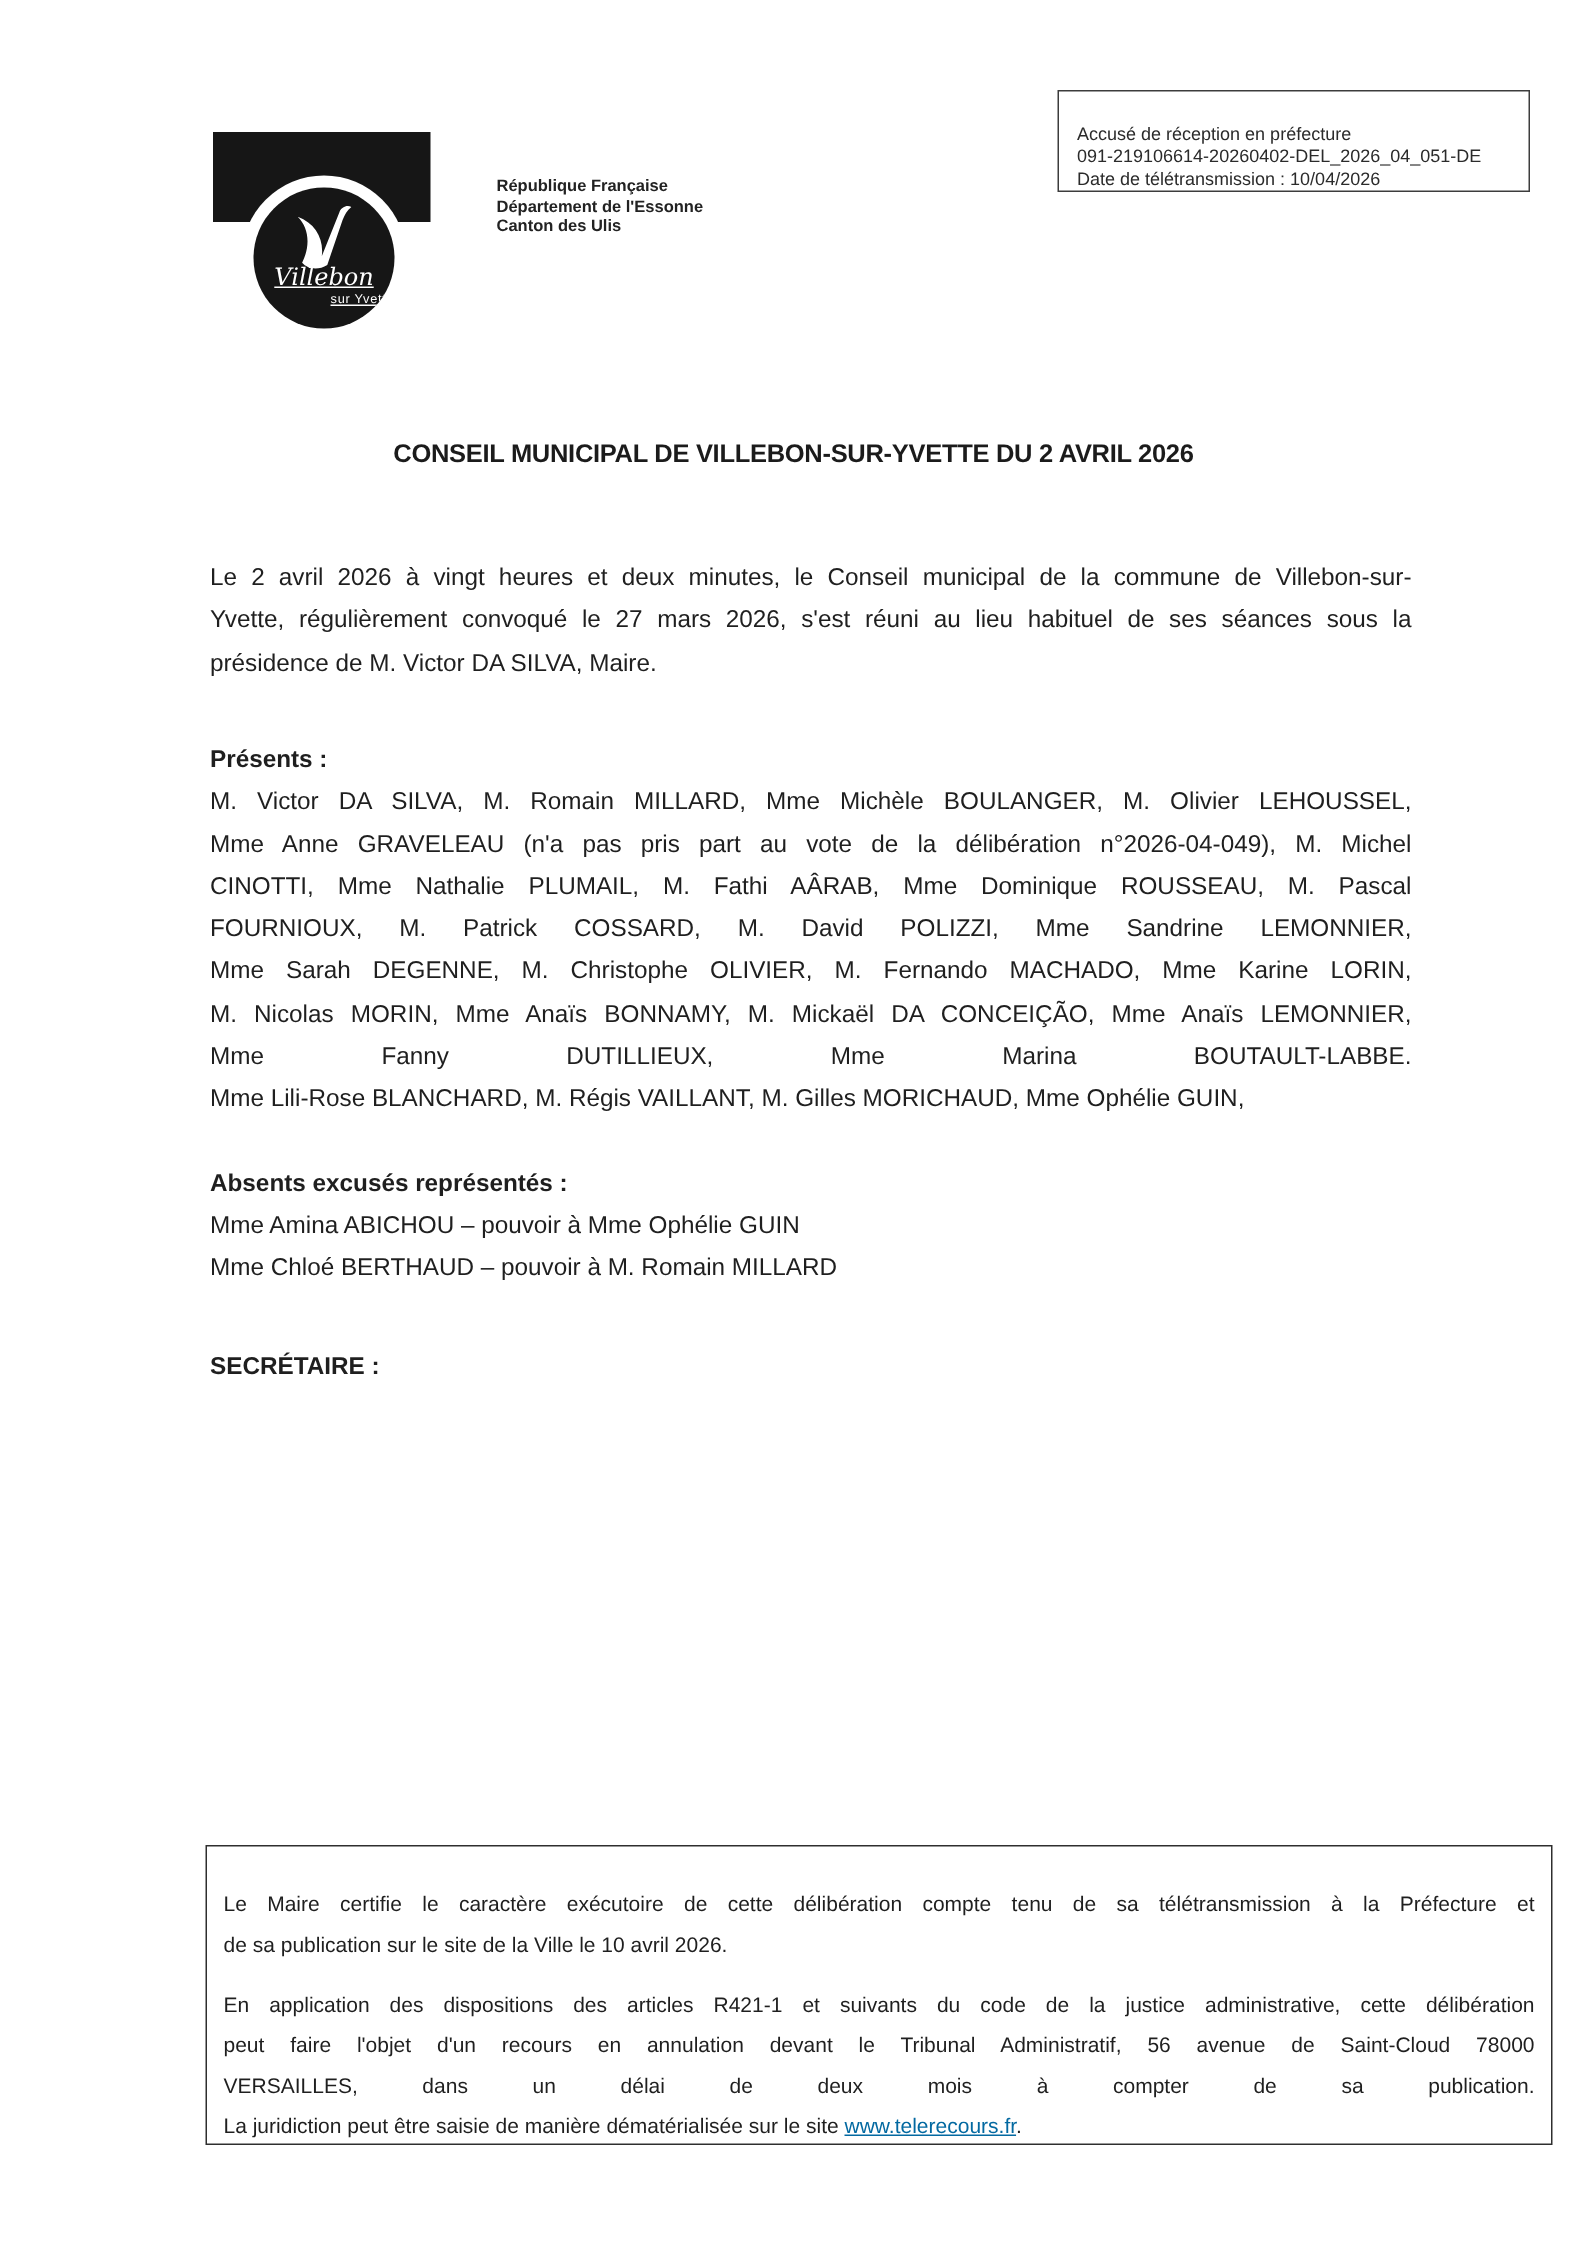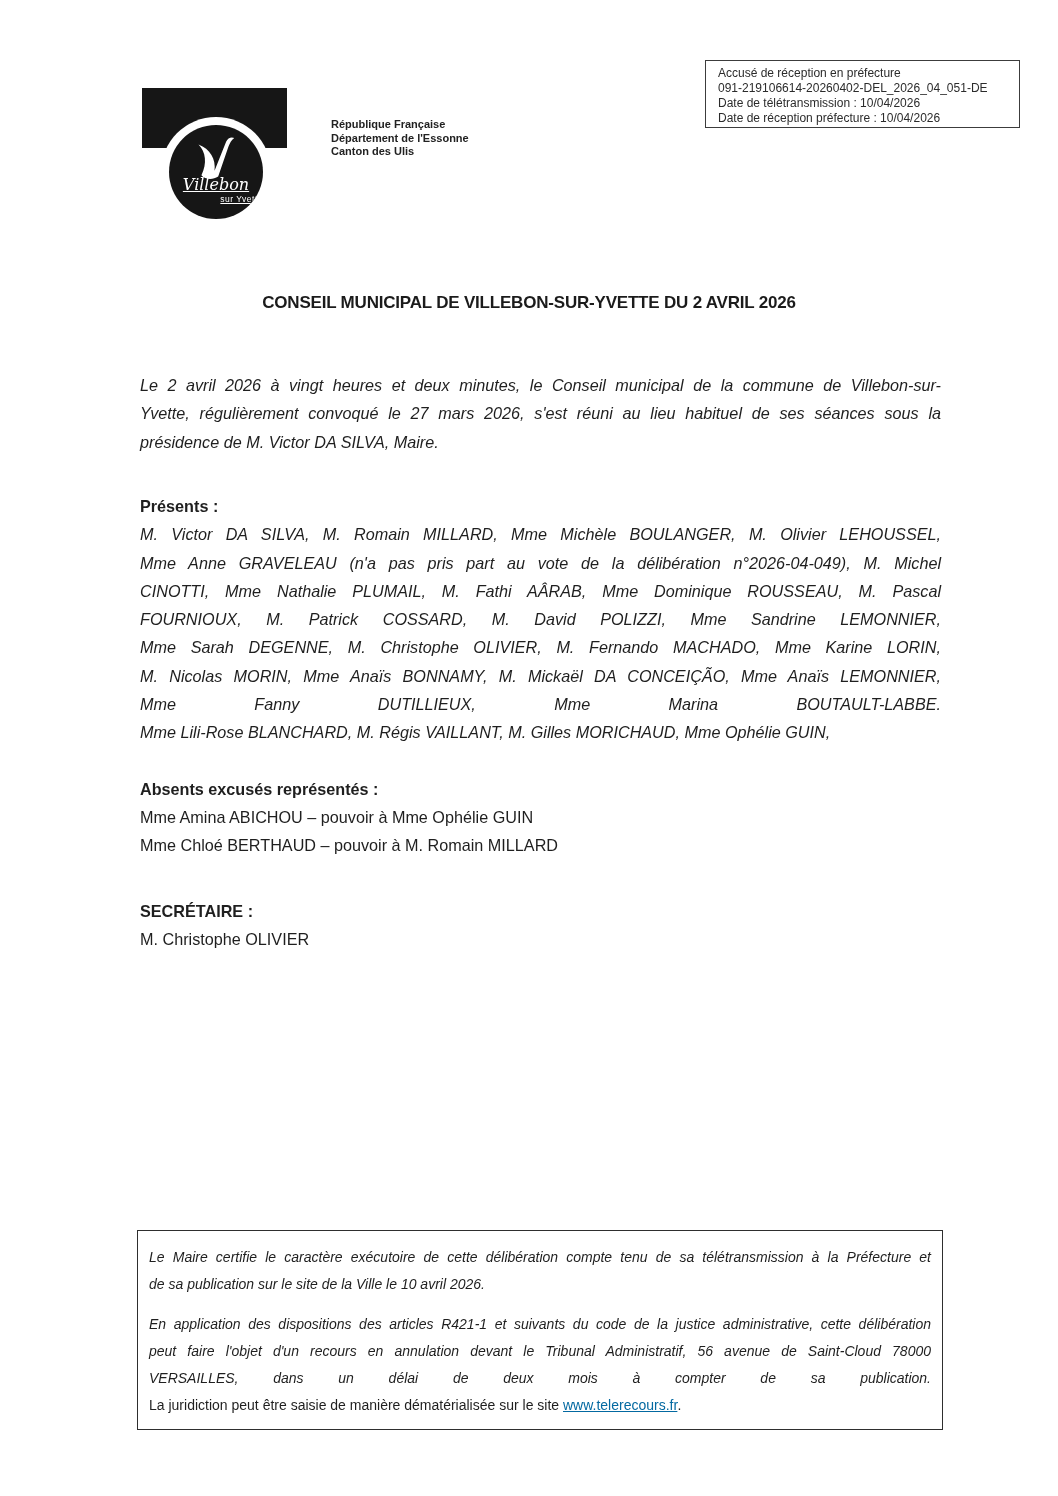--- a/index.html
+++ b/index.html
@@ -14,21 +14,21 @@
     font-family: "Liberation Sans", sans-serif;
     overflow: hidden;
   }
 
   
   .receipt-box {
     position: absolute;
     left: 705px; top: 60px;
     width: 315px; height: 68px;
     border: 1.5px solid #3c3c3c;
-    padding: 5px 6px 0 12px;
+    padding: 21px 6px 0 12px;
     font-size: 12px;
     line-height: 15px;
     color: #2b2b2b;
     white-space: nowrap;
     overflow: hidden;
   }
 
   
   .logo { position: absolute; left: 142px; top: 88px; width: 145px; height: 132px; }
   .logo-banner { position: absolute; left: 0; top: 0; width: 145px; height: 60px; background: #161616; }
@@ -59,30 +59,30 @@
     color: #1b1b1b;
   }
 
   
   .textblock { position: absolute; left: 140px; width: 801px; font-size: 16.2px; line-height: 28.3px; }
   .intro    { top: 371px; }
   .presents { top: 492px; }
   .absents  { top: 776px; line-height: 27.8px; }
   .secretary{ top: 898px; line-height: 27.8px; }
   .sec-heading { font-weight: bold; }
-  .justify-lines > div { text-align: justify; font-style: italic; }
+  .justify-lines > div { text-align: justify; }
   .justify-lines > div:not(:last-child) { text-align-last: justify; }
 
   
   .footer-box {
     position: absolute;
     left: 137px; top: 1230px;
-    width: 806px; height: 200px;
+    width: 898px; height: 200px;
     border: 1.5px solid #2e2e2e;
-    padding: 13px 11px 0 11px;
+    padding: 25px 11px 0 11px;
     font-size: 14px;
     line-height: 27px;
   }
   .footer-box .para { margin: 0 0 13px 0; }
   .footer-box .para:last-child { margin-bottom: 0; }
   .ftr-link { color: #0369a1; text-decoration: underline; cursor: pointer; }
 </style>
 </head>
 <body>
 
@@ -143,21 +143,20 @@
     <div class="sec-heading">Absents excusés représentés :</div>
     <div>
 
     <div>Mme Amina ABICHOU – pouvoir à Mme Ophélie GUIN</div>
         <div>Mme Chloé BERTHAUD – pouvoir à M. Romain MILLARD</div>
       </div>
   </div>
 
   <div class="textblock secretary">
     <div class="sec-heading">SECRÉTAIRE :</div>
-    <div>M. Christophe OLIVIER</div>
   </div>
 
   <div class="footer-box">
     <div class="para justify-lines">
 
     <div>Le Maire certifie le caractère exécutoire de cette délibération compte tenu de sa télétransmission à la Préfecture et</div>
         <div>de sa publication sur le site de la Ville le 10 avril 2026.</div>
       </div>
     <div class="para">
       <div class="justify-lines">

